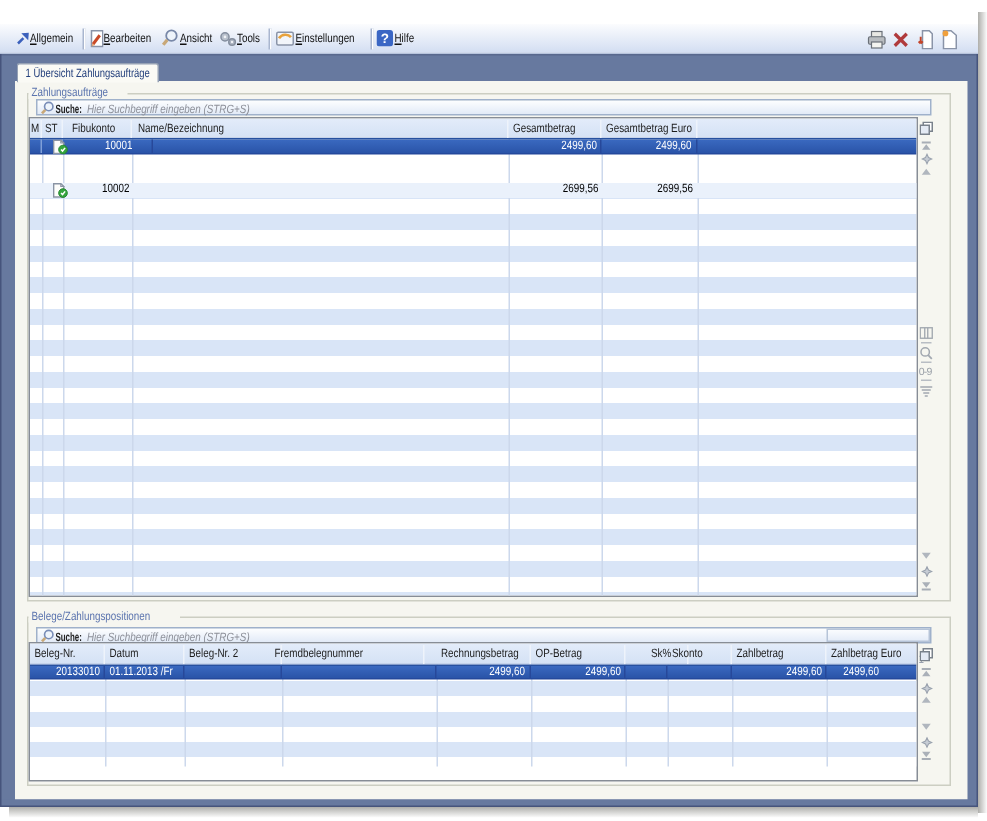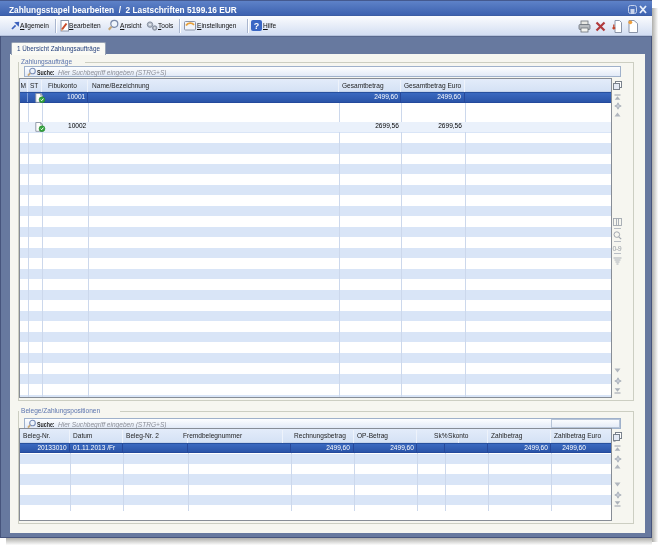--- a/index.html
+++ b/index.html
@@ -57,30 +57,20 @@
 #shadowB{left:6px;top:538px;width:646px;height:7px;background:linear-gradient(180deg,rgba(95,95,88,0.5),rgba(95,95,88,0.02));}
 #btmborder{left:0;top:533px;width:652px;height:5px;background:#67799f;}
 .edgeL{left:0;top:36px;width:1px;height:502px;background:#46547c;}
 .edgeR{left:651px;top:36px;width:1px;height:502px;background:#46547c;}
 .edgeB{left:0;top:537px;width:652px;height:1px;background:#46547c;}
 </style>
 </head>
 <body>
 <div id="page">
   <div class="abs" id="frame"></div>
-  <div class="abs" id="title">
-      <span class="txt">Zahlungsstapel bearbeiten&nbsp; /&nbsp; 2 Lastschriften 5199.16 EUR</span>
-    <svg class="abs" style="left:628px;top:4px" width="9" height="9" viewBox="0 0 9 9">
-        <rect x="0.5" y="0.5" width="8" height="8" rx="2" fill="none" stroke="#c7d3ec"></rect>
-        <rect x="2.5" y="4" width="4" height="4" fill="#c7d3ec"></rect>
-      </svg>
-    <svg class="abs" style="left:639px;top:4px" width="8" height="9" viewBox="0 0 8 9">
-        <path d="M1 1 L7 8 M7 1 L1 8" stroke="#e8eefa" stroke-width="1.8"></path>
-      </svg>
-  </div>
   <div class="abs" id="toolbar"></div>
   <svg class="abs" style="left:11px;top:21px" width="9" height="9" viewBox="0 0 9 9">
       <path d="M1 8 L4.6 4.4" stroke="#3b60bc" stroke-width="1.7" fill="none"></path>
       <path d="M3.2 1.2 L8.2 0.8 L7.8 5.8 Z" fill="#3b60bc"></path>
     </svg>
   <span class="titem" style="left:20px"><i><u>A</u>llgemein</i></span>
   <div class="abs tsep" style="left:55px"></div>
   <svg class="abs" style="left:59px;top:19px" width="10" height="13" viewBox="0 0 10 13">
       <rect x="2" y="1.5" width="7.5" height="10.5" fill="#fff" stroke="#8a94a8"></rect>
       <path d="M3 10.5 L7.5 4.5" stroke="#c94a28" stroke-width="2"></path>
@@ -169,21 +159,21 @@
           <path d="M0.8 0.5 L5.5 0.5 L7.5 2.3 L7.5 9.3 L0.8 9.3 Z" fill="#fdfdfb" stroke="#8a94a4" stroke-width="0.9"></path>
           <path d="M5.5 0.5 L5.5 2.3 L7.5 2.3 Z" fill="#d8dde6" stroke="#8a94a4" stroke-width="0.7"></path>
           <circle cx="7" cy="6.7" r="2.9" fill="#35a53f" stroke="#23862e" stroke-width="0.6"></circle>
           <path d="M5.7 6.7 L6.7 7.7 L8.4 5.6" stroke="#fff" stroke-width="1" fill="none"></path>
         </svg>
     </div>
 
     <div class="selrow" style="top:13px;height:10.5px;">
       <span class="cell" style="left:0;width:8px;border-right-color:#7f9fd8 !important"></span>
       <span class="cell" style="left:8px;width:14px;border-right-color:#7f9fd8 !important"></span>
-      <span class="cell r" style="left:22px;width:45.5px;padding-right:1px"><span class="t">10001</span></span>
+      <span class="cell r" style="left:36px;width:45.5px;padding-right:12px"><span class="t">10001</span></span>
       <span class="cell r" style="left:319px;width:61.5px;padding-right:1.5px"><span class="t">2499,60</span></span>
       <span class="cell r" style="left:380.5px;width:64px;padding-right:3px"><span class="t">2499,60</span></span>
       <span class="cell" style="left:444.5px;width:146px;border-right:none"></span>
       <svg class="abs" style="left:14.5px;top:0px" width="11" height="10" viewBox="0 0 11 10">
           <path d="M0.8 0.5 L5.5 0.5 L7.5 2.3 L7.5 9.3 L0.8 9.3 Z" fill="#fdfdfb" stroke="#8a94a4" stroke-width="0.9"></path>
           <path d="M5.5 0.5 L5.5 2.3 L7.5 2.3 Z" fill="#d8dde6" stroke="#8a94a4" stroke-width="0.7"></path>
           <circle cx="7" cy="6.7" r="2.9" fill="#35a53f" stroke="#23862e" stroke-width="0.6"></circle>
           <path d="M5.7 6.7 L6.7 7.7 L8.4 5.6" stroke="#fff" stroke-width="1" fill="none"></path>
         </svg>
     </div>

